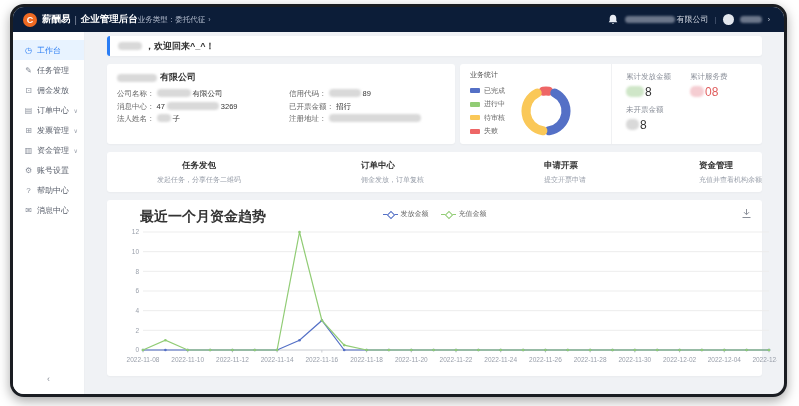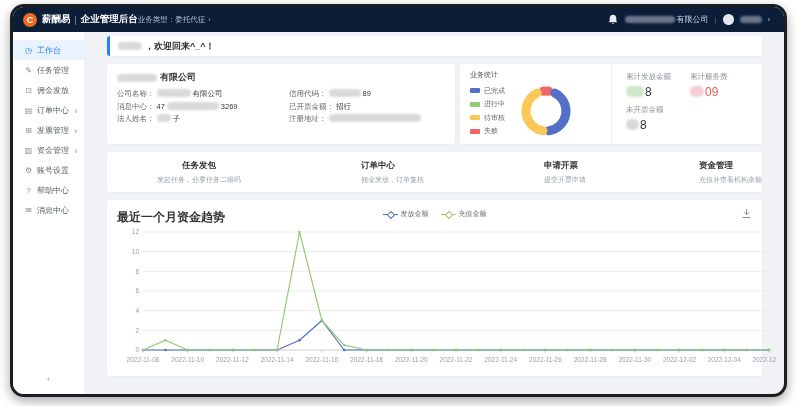--- a/index.html
+++ b/index.html
@@ -68,21 +68,21 @@
   .qa-col { flex:1; display:flex; flex-direction:column; gap:3px; cursor:pointer; }
   .qa-col:nth-child(1){ padding-left:50px;text-align:center; }
   .qa-col:nth-child(2){ padding-left:120px; }
   .qa-col:nth-child(3){ padding-left:120px; }
   .qa-col:nth-child(4){ padding-left:108px; }
   .qa-title { font-size:8.5px; font-weight:bold; color:#333; white-space:nowrap; }
   .qa-desc { font-size:7px; color:#9aa0ab; white-space:nowrap; }
 
   .chart-card { flex:0 0 172px; padding:7px 10px 0; position:relative; }
   .tc-head { position:relative; height:15px; }
-  .tc-title { font-size:12px; font-weight:bold; color:#333; }
+  .tc-title { font-size:14px; font-weight:bold; color:#333;margin-left:23px; }
   .tc-legend { position:absolute; left:50%; top:2px; transform:translateX(-50%); display:flex; gap:12px; }
   .tlg-item { display:flex; align-items:center; gap:3px; font-size:7px; color:#666; cursor:pointer; white-space:nowrap; }
   .lg-marker { position:relative; width:15px; height:7px; display:inline-block; }
   .lg-marker::before { content:''; position:absolute; left:0; right:0; top:3px; height:1px; background:currentColor; }
   .lg-marker::after { content:''; position:absolute; left:5px; top:1px; width:4px; height:4px;
     background:#fff; border:1px solid currentColor; transform:rotate(45deg); }
   .download { position:absolute; right:0; top:1px; cursor:pointer; }
 
   
   .mask { display:inline-block; height:8px; border-radius:4px; background:#d9d9d9; filter:blur(1px); vertical-align:middle; }
@@ -248,21 +248,21 @@
                 <div class="m-label">累计发放金额</div>
                 <div class="m-value">
                   <span class="mask lg" style="width: 18px; background: rgb(207, 230, 200);"></span>
                   <span>8</span>
                 </div>
               </div>
               <div class="metric">
                 <div class="m-label">累计服务费</div>
                 <div class="m-value">
                   <span class="mask lg" style="width: 14px; background: rgb(245, 205, 210);"></span>
-                  <span style="color: rgb(224, 92, 92);">09</span>
+                  <span style="color: rgb(224, 92, 92);">08</span>
                 </div>
               </div>
               <div class="metric">
                 <div class="m-label">未开票金额</div>
                 <div class="m-value">
                   <span class="mask lg" style="width: 13px; background: rgb(217, 217, 217);"></span>
                   <span>8</span>
                 </div>
               </div>
             </div>

